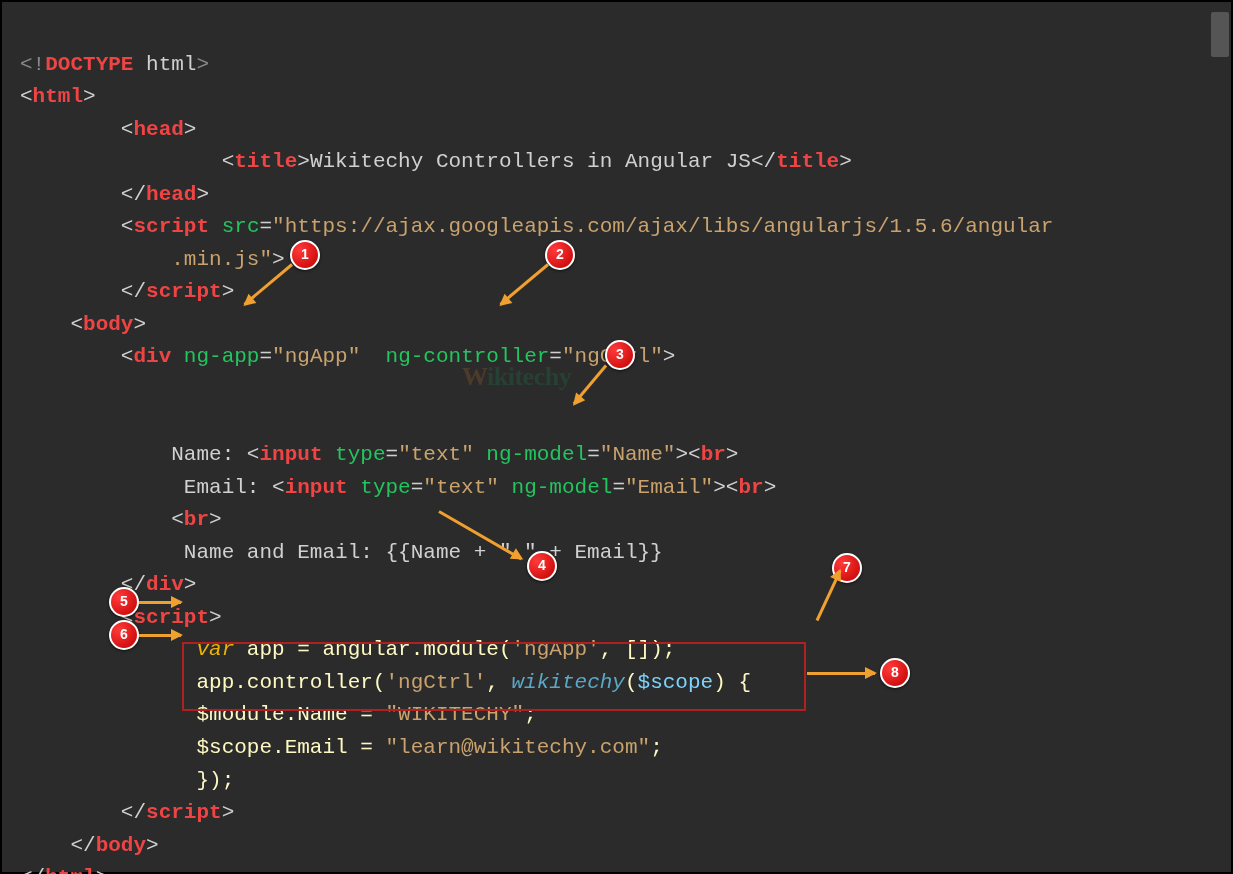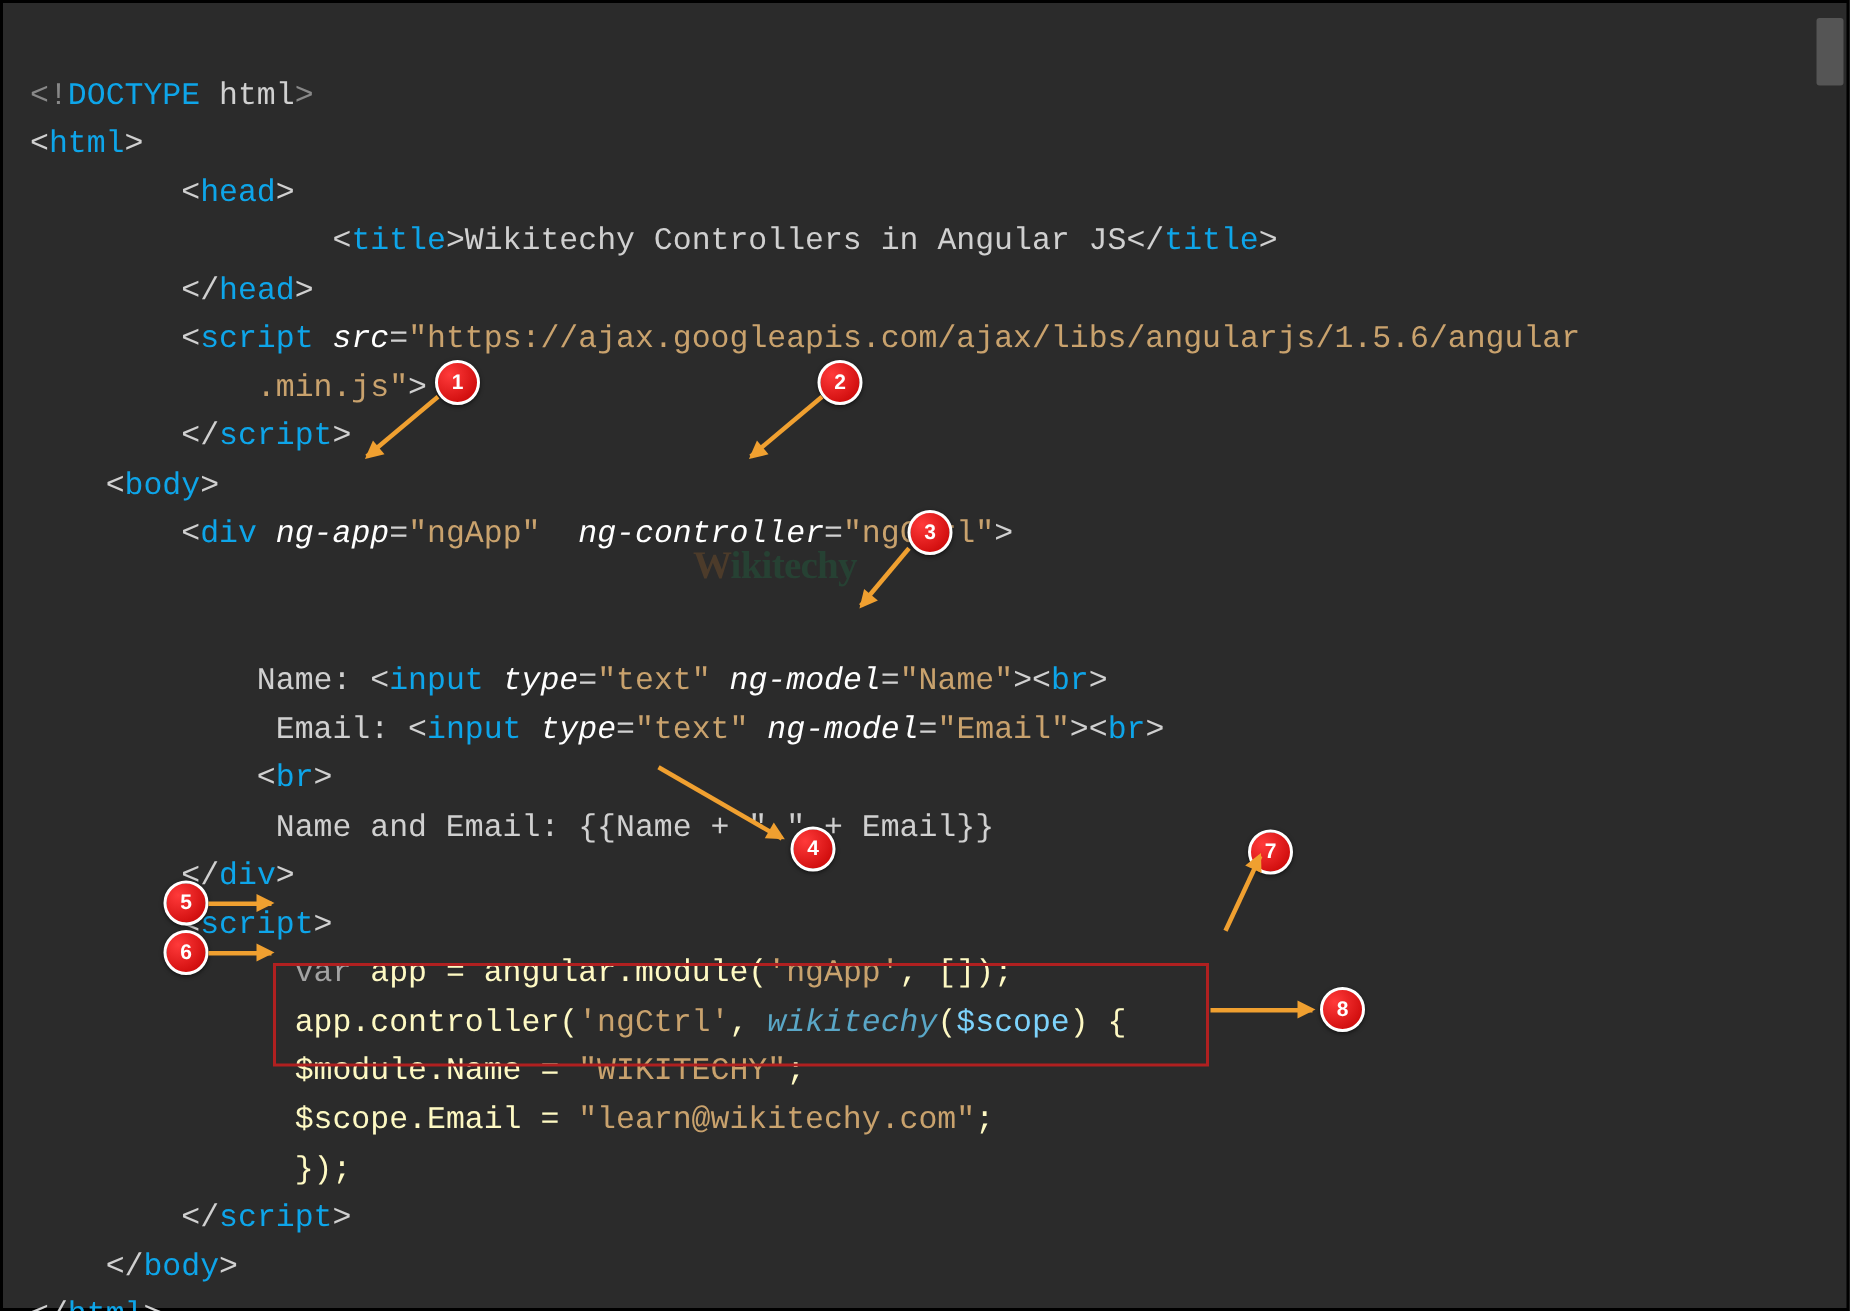--- a/index.html
+++ b/index.html
@@ -12,25 +12,25 @@
     position: relative;
     overflow-x: hidden;
   }
   .editor {
     padding: 14px 18px;
     color: #d0d0d0;
     white-space: pre;
     position: relative;
   }
   .punct, .angle { color: #d0d0d0; }
-  .tagname { color: #0ea5e9; }
-  .attr { color: #ffffff; font-style: italic; }
+  .tagname { color: #ef4444; font-weight: bold; }
+  .attr { color: #22c55e; }
   .string { color: #c9a26d; }
   .text { color: #d0d0d0; }
-  .keyword { color: #a3a3a3; }
+  .keyword { color: #eab308; font-style: italic; }
   .varname { color: #fef9c3; }
   .func { color: #5aa7c7; font-style: italic; }
   .param { color: #7dd3fc; }
   .gray { color: #888; }
   .watermark {
     position: absolute;
     left: 460px;
     top: 355px;
     font-family: Georgia, serif;
     font-size: 26px;

